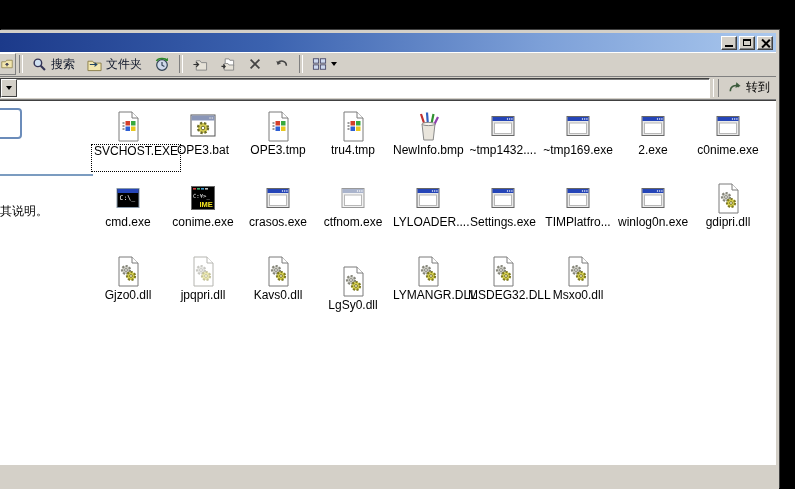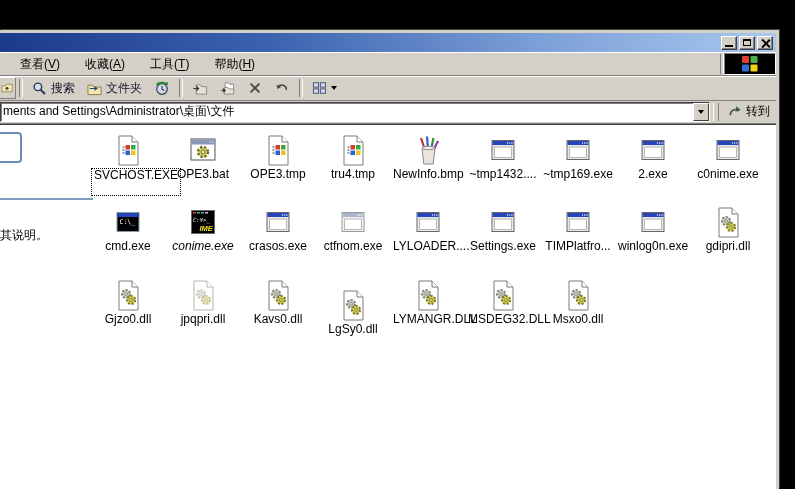--- a/index.html
+++ b/index.html
@@ -91,38 +91,20 @@
           </span>
         <span class="wbtn">
             <span class="g-x">
               <i></i>
               <i></i>
             </span>
           </span>
       </div>
     </div>
 
-    <div class="menubar">
-      <div class="menu-items" id="menu-items">
-          <span class="menu-item">查看(<u>V</u>)</span>
-          <span class="menu-item">收藏(<u>A</u>)</span>
-          <span class="menu-item">工具(<u>T</u>)</span>
-          <span class="menu-item">帮助(<u>H</u>)</span>
-        </div>
-      <div class="menu-spacer"></div>
-      <div class="menu-groove"></div>
-      <div class="logo-box">
-        <svg width="22" height="20" viewBox="0 0 20 20">
-          <rect x="2" y="2" width="7" height="7" rx="1" fill="#e0402c"></rect>
-          <rect x="10.5" y="2" width="7" height="7" rx="1" fill="#4db04a"></rect>
-          <rect x="2" y="10.5" width="7" height="7" rx="1" fill="#2f6fd6"></rect>
-          <rect x="10.5" y="10.5" width="7" height="7" rx="1" fill="#f3d41c"></rect>
-        </svg>
-      </div>
-    </div>
 
     <div class="toolbar">
       <button class="tb-btn tb-cut">
         <svg width="14" height="14" viewBox="0 0 16 16">
           <path d="M1 5h5l1.5-2H15v10H1z" fill="#f2e6ae" stroke="#8a7d4a"></path>
           <path d="M8 11V7M8 7l-2 2M8 7l2 2" stroke="#224" stroke-width="1.4" fill="none"></path>
         </svg>
       </button>
       <span class="tb-sep"></span>
       <button class="tb-btn">
@@ -180,21 +162,20 @@
           <rect x="9" y="2" width="6" height="5" fill="#cdd8ee" stroke="#446"></rect>
           <rect x="1" y="9" width="6" height="5" fill="#cdd8ee" stroke="#446"></rect>
           <rect x="9" y="9" width="6" height="5" fill="#cdd8ee" stroke="#446"></rect>
         </svg>
         <span class="caret-down"></span>
       </button>
     </div>
 
     <div class="addressbar">
       <div class="combo">
-        <div class="combo-text">ments and Settings\Administrator\桌面\文件</div>
         <span class="combo-btn">
           <span class="caret-down"></span>
         </span>
       </div>
       <span class="addr-sep"></span>
       <button class="go-btn">
         <svg width="16" height="15" viewBox="0 0 16 16">
           <path d="M3 13C3 7 9 5.5 12 8.5" fill="none" stroke="#3d5c3d" stroke-width="1.7"></path>
           <path d="M9.5 3.5L14 7.5l-5.5 1.8z" fill="#3d5c3d"></path>
         </svg>
@@ -306,21 +287,21 @@
                 <rect x="7.5" y="13" width="17" height="10.5" fill="#fff" stroke="#b8b8b8"></rect>
               </svg>
             </div><div class="flabel">c0nime.exe</div></div>
           <div class="file-item" style="left: 91px; top: 81px;"><div class="ficon">
               <svg viewBox="0 0 32 32">
                 <rect x="5" y="6.5" width="22" height="19" fill="#000" stroke="#8899aa"></rect>
                 <rect x="5.5" y="7" width="21" height="4" fill="#2545b8"></rect>
                 <text x="7.5" y="17.5" font-size="6.5" fill="#fff" font-family="DejaVu Sans Mono, monospace">C:\_</text>
               </svg>
             </div><div class="flabel">cmd.exe</div></div>
-          <div class="file-item" style="left: 166px; top: 81px; font-style: italic;"><div class="ficon">
+          <div class="file-item" style="left: 166px; top: 81px;"><div class="ficon">
               <svg viewBox="0 0 32 32">
                 <rect x="4.5" y="4.5" width="23" height="23" fill="#000" stroke="#666"></rect>
                 <rect x="6" y="6" width="3" height="1.6" fill="#d04040"></rect>
                 <rect x="10" y="6" width="3" height="1.6" fill="#40b070"></rect>
                 <rect x="14" y="6" width="3" height="1.6" fill="#40a0d0"></rect>
                 <rect x="18" y="6" width="3" height="1.6" fill="#c0c0c0"></rect>
                 <text x="6" y="15.5" font-size="5.6" fill="#e8e8e8" font-family="DejaVu Sans Mono, monospace">C:¥&gt;_</text>
                 <text x="12.5" y="25" font-size="7.5" font-weight="bold" fill="#f0e020" font-family="Liberation Sans, sans-serif">IME</text>
               </svg>
             </div><div class="flabel">conime.exe</div></div>

